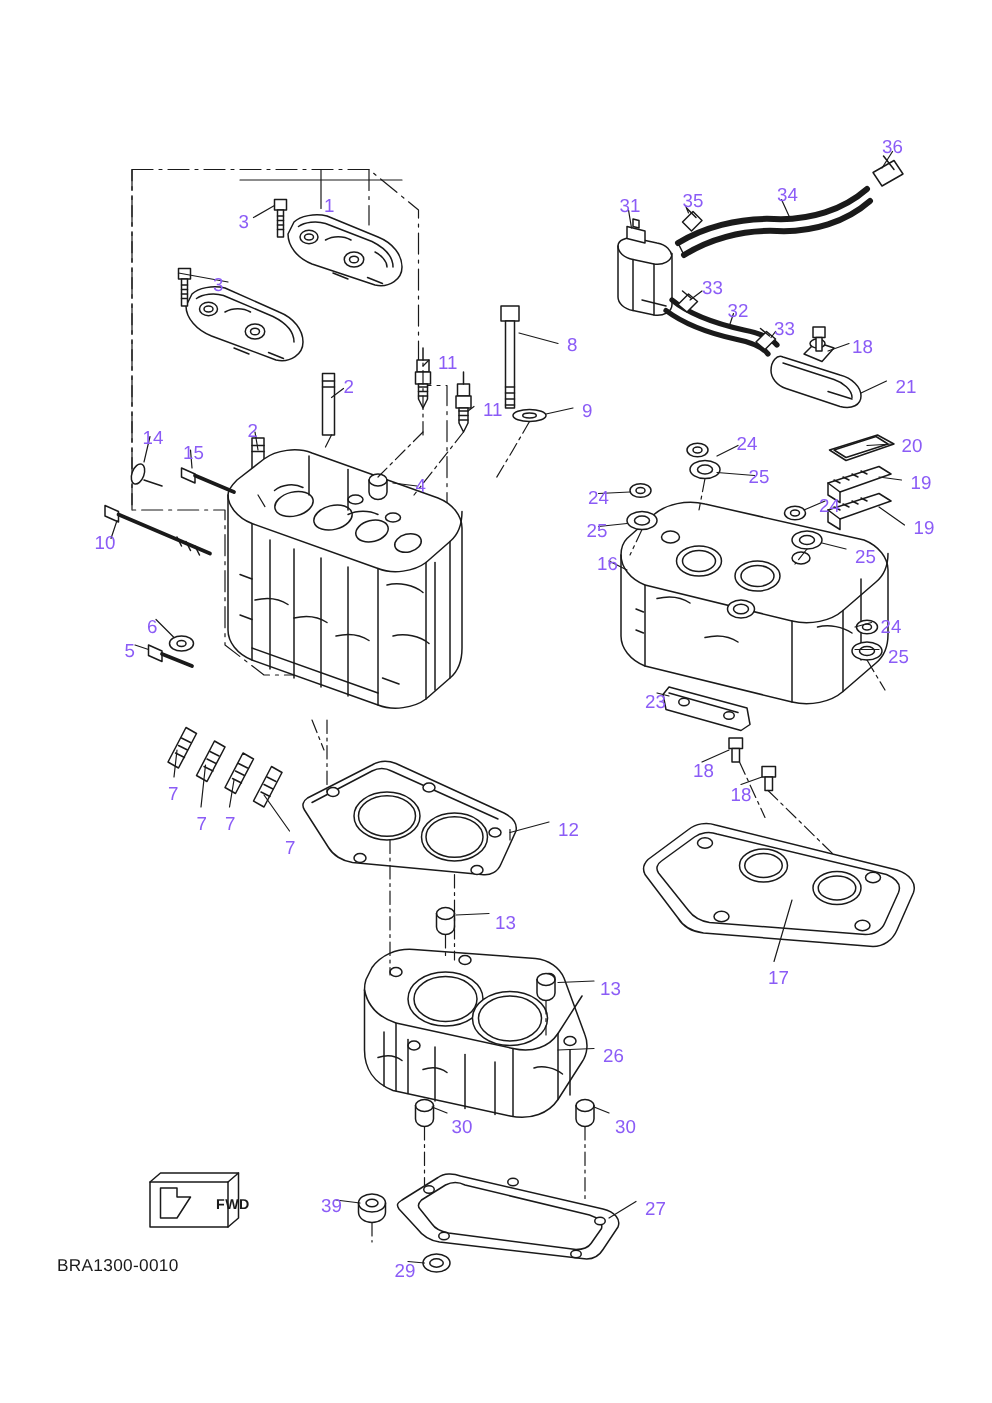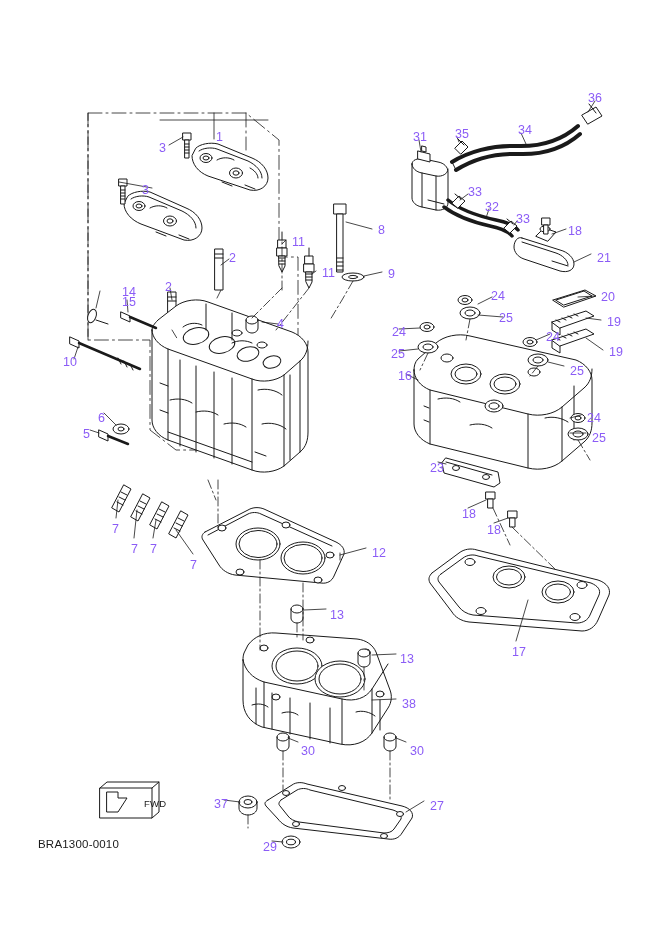--- a/index.html
+++ b/index.html
@@ -34,21 +34,21 @@
     position: absolute;
     left: 38px;
     top: 838px;
     font-size: 11.5px;
     letter-spacing: 0.2px;
     color: #1a1a1a;
   }
   .fwd-label {
     position: absolute;
     font-size: 9.5px;
-    font-weight: normal;
+    font-weight: bold;
     color: #1a1a1a;
     letter-spacing: 0.3px;
     padding-left: 32px;
   }
 </style>
 </head>
 <body>
 
 <div id="page">
 
@@ -529,21 +529,21 @@
       <div class="callout" style="left: 568px; top: 225px;">18</div>
       <div class="callout" style="left: 378px; top: 224px;">8</div>
       <div class="callout" style="left: 597px; top: 252px;">21</div>
       <div class="callout" style="left: 292px; top: 236px;">11</div>
       <div class="callout" style="left: 229px; top: 252px;">2</div>
       <div class="callout" style="left: 322px; top: 267px;">11</div>
       <div class="callout" style="left: 388px; top: 268px;">9</div>
       <div class="callout" style="left: 165px; top: 281px;">2</div>
       <div class="callout" style="left: 491px; top: 290px;">24</div>
       <div class="callout" style="left: 601px; top: 291px;">20</div>
-      <div class="callout" style="left: 95px; top: 286px; margin-left: 27px;">14</div>
+      <div class="callout" style="left: 95px; top: 286px;">14</div>
       <div class="callout" style="left: 122px; top: 296px;">15</div>
       <div class="callout" style="left: 499px; top: 312px;">25</div>
       <div class="callout" style="left: 607px; top: 316px;">19</div>
       <div class="callout" style="left: 392px; top: 326px;">24</div>
       <div class="callout" style="left: 546px; top: 331px;">24</div>
       <div class="callout" style="left: 277px; top: 318px;">4</div>
       <div class="callout" style="left: 609px; top: 346px;">19</div>
       <div class="callout" style="left: 391px; top: 348px;">25</div>
       <div class="callout" style="left: 63px; top: 356px;">10</div>
       <div class="callout" style="left: 570px; top: 365px;">25</div>
@@ -556,20 +556,20 @@
       <div class="callout" style="left: 112px; top: 523px;">7</div>
       <div class="callout" style="left: 462px; top: 508px;">18</div>
       <div class="callout" style="left: 131px; top: 543px;">7</div>
       <div class="callout" style="left: 150px; top: 543px;">7</div>
       <div class="callout" style="left: 487px; top: 524px;">18</div>
       <div class="callout" style="left: 190px; top: 559px;">7</div>
       <div class="callout" style="left: 372px; top: 547px;">12</div>
       <div class="callout" style="left: 330px; top: 609px;">13</div>
       <div class="callout" style="left: 512px; top: 646px;">17</div>
       <div class="callout" style="left: 400px; top: 653px;">13</div>
-      <div class="callout" style="left: 402px; top: 698px;">38</div>
+      <div class="callout" style="left: 402px; top: 698px;">26</div>
       <div class="callout" style="left: 301px; top: 745px;">30</div>
       <div class="callout" style="left: 410px; top: 745px;">30</div>
-      <div class="callout" style="left: 214px; top: 798px;">37</div>
+      <div class="callout" style="left: 214px; top: 798px;">39</div>
       <div class="callout" style="left: 430px; top: 800px;">27</div>
       <div class="callout" style="left: 263px; top: 841px;">29</div>
     </div>
 </div>
 
 </body></html>

